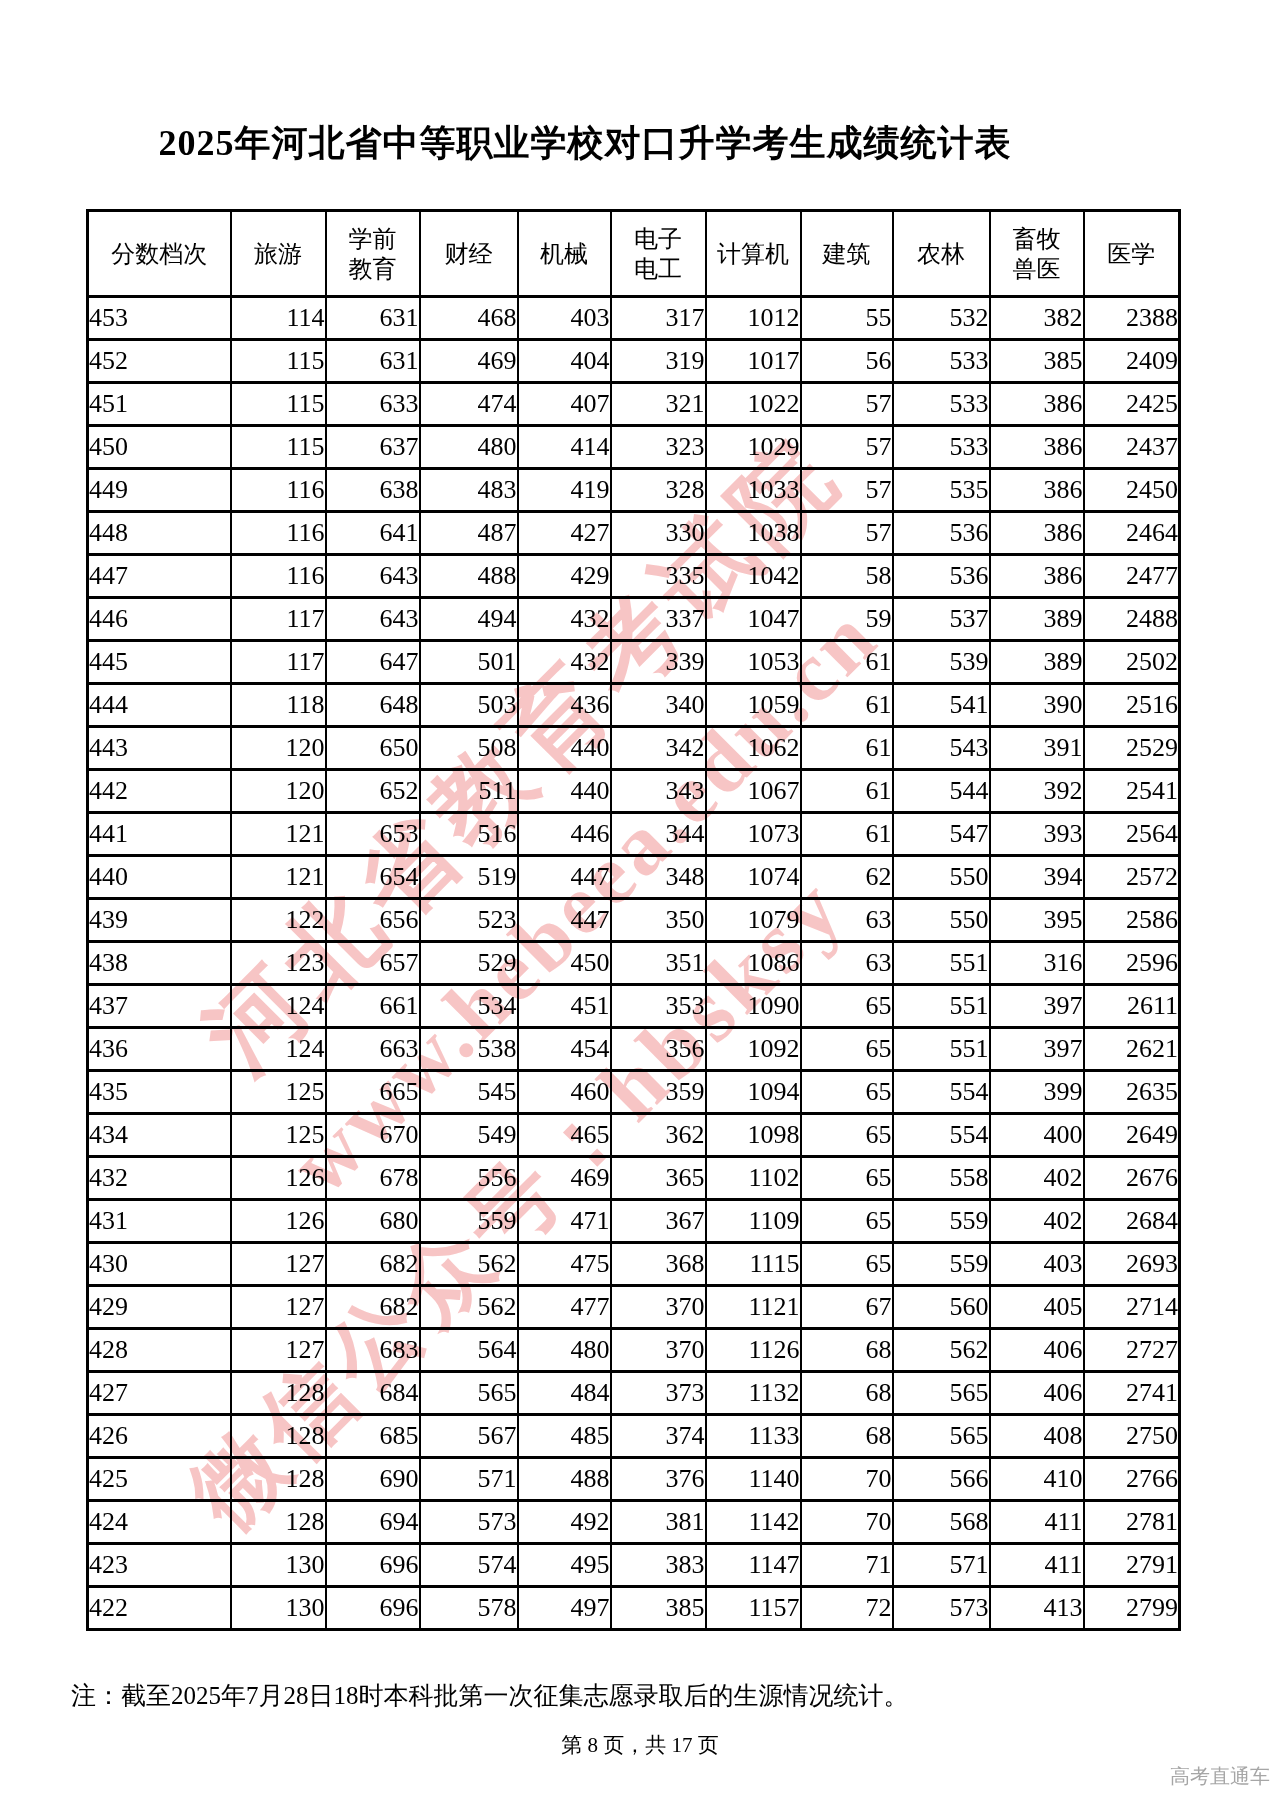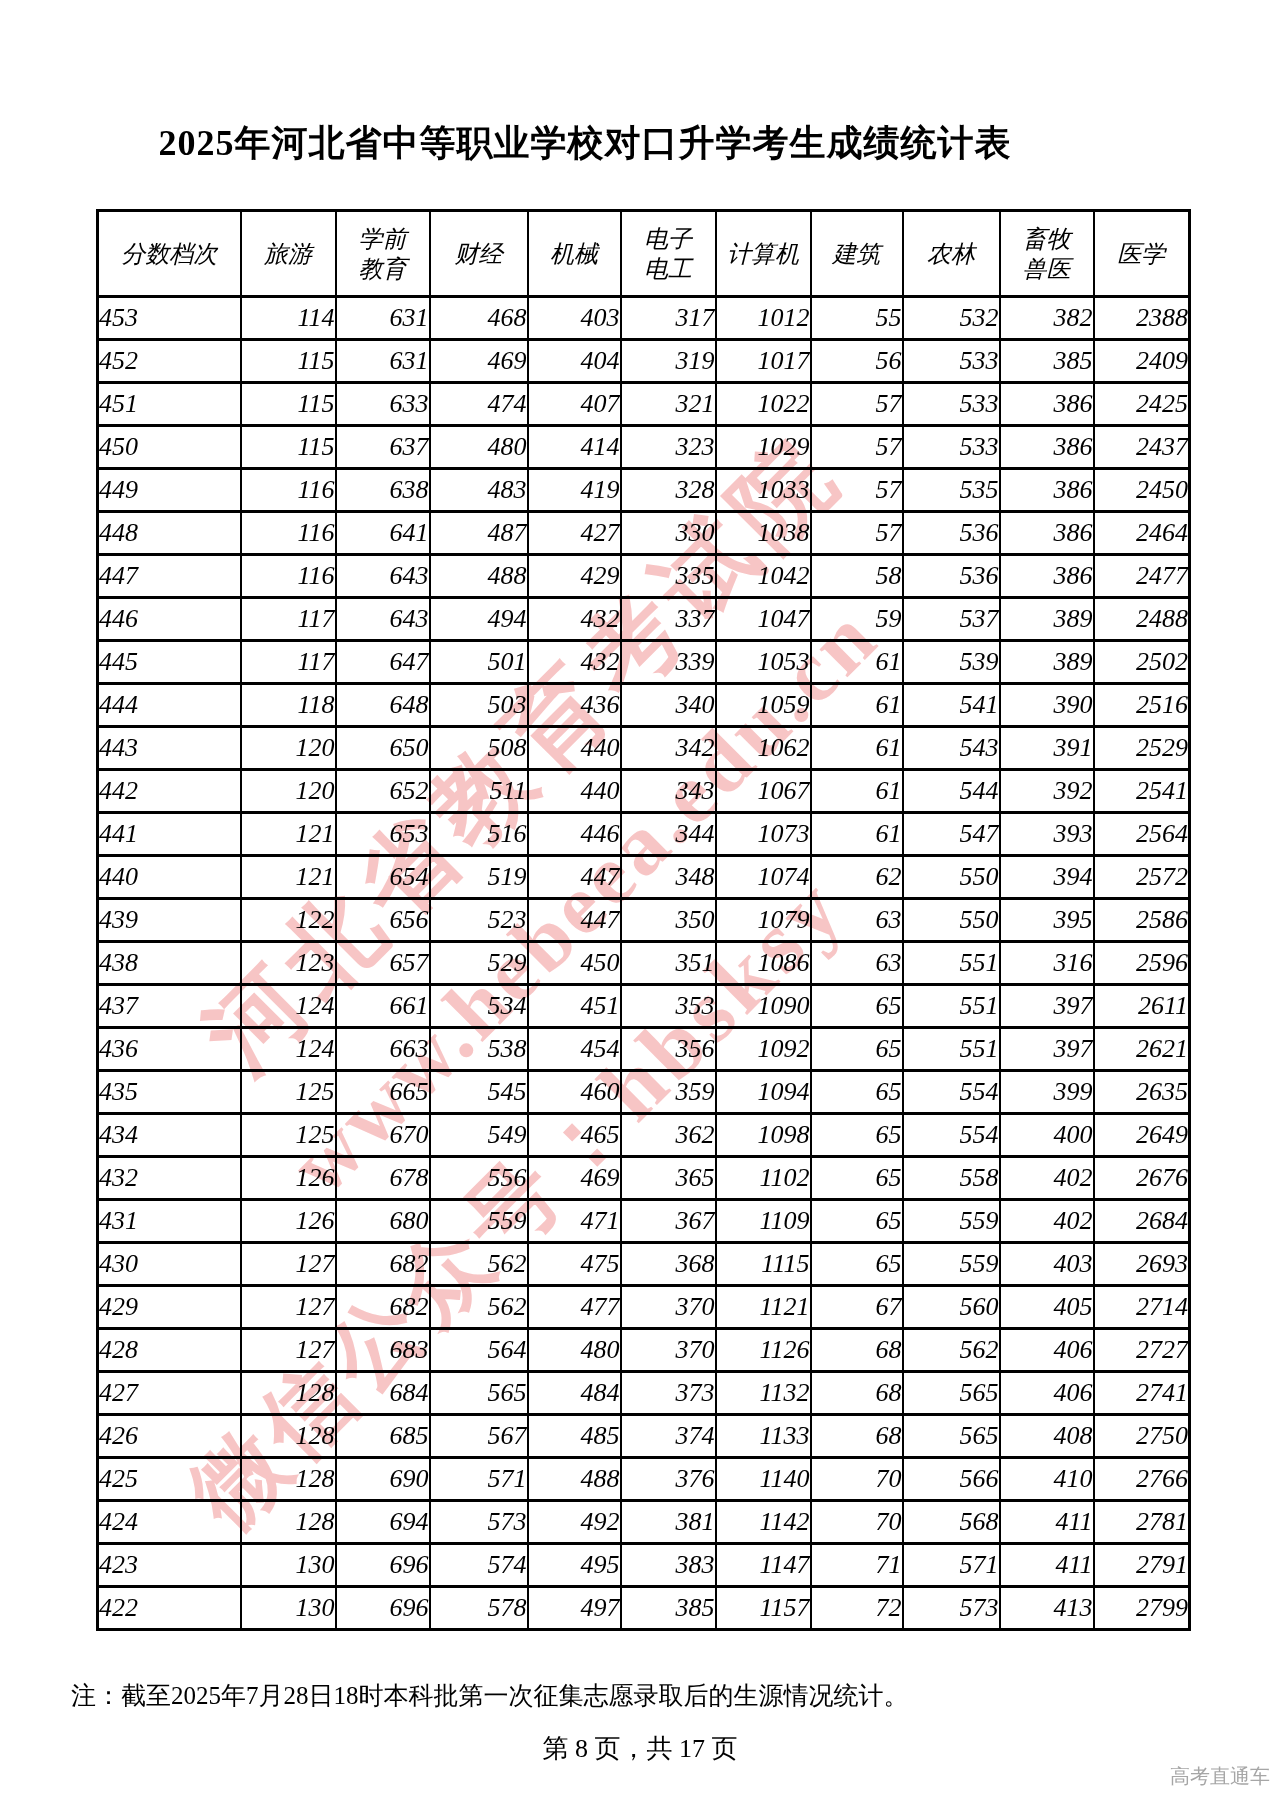--- a/index.html
+++ b/index.html
@@ -28,27 +28,26 @@
     transform:rotate(-45deg);
     font-weight:bold;
     color:rgba(236,116,116,0.42);
   }
   .wm-1{left:100px;top:690px;font-size:96px;letter-spacing:10px;}
   .wm-2{left:190px;top:850px;font-size:86px;letter-spacing:4px;}
   .wm-3{left:80px;top:1140px;font-size:90px;letter-spacing:6px;}
 
   table.score{
     position:absolute;
-    left:96px; top:209px;
+    left:86px; top:209px;
     width:1092px;
     border-collapse:collapse;
     table-layout:fixed;
     z-index:2;
     background:transparent;
-    font-style:italic;
   }
   table.score th, table.score td{
     border-left:2px solid #000;
     border-right:2px solid #000;
     border-top:3px solid #000;
     border-bottom:3px solid #000;
     padding:0;
     overflow:hidden;
   }
   table.score{border:3px solid #000;}
@@ -84,21 +83,21 @@
   .note{
     position:absolute;
     left:71px; top:1679px;
     font-size:25px;
     z-index:2;
   }
   .page-num{
     position:absolute;
     left:0; top:1731px; width:1280px;
     text-align:center;
-    font-size:26px;
+    font-size:21px;
     z-index:2;
   }
   .brand{
     position:absolute;
     right:10px; top:1763px;
     font-size:20px;
     color:#a6a6a6;
     font-family:"Liberation Sans","DejaVu Sans",sans-serif;
     z-index:2;
   }

